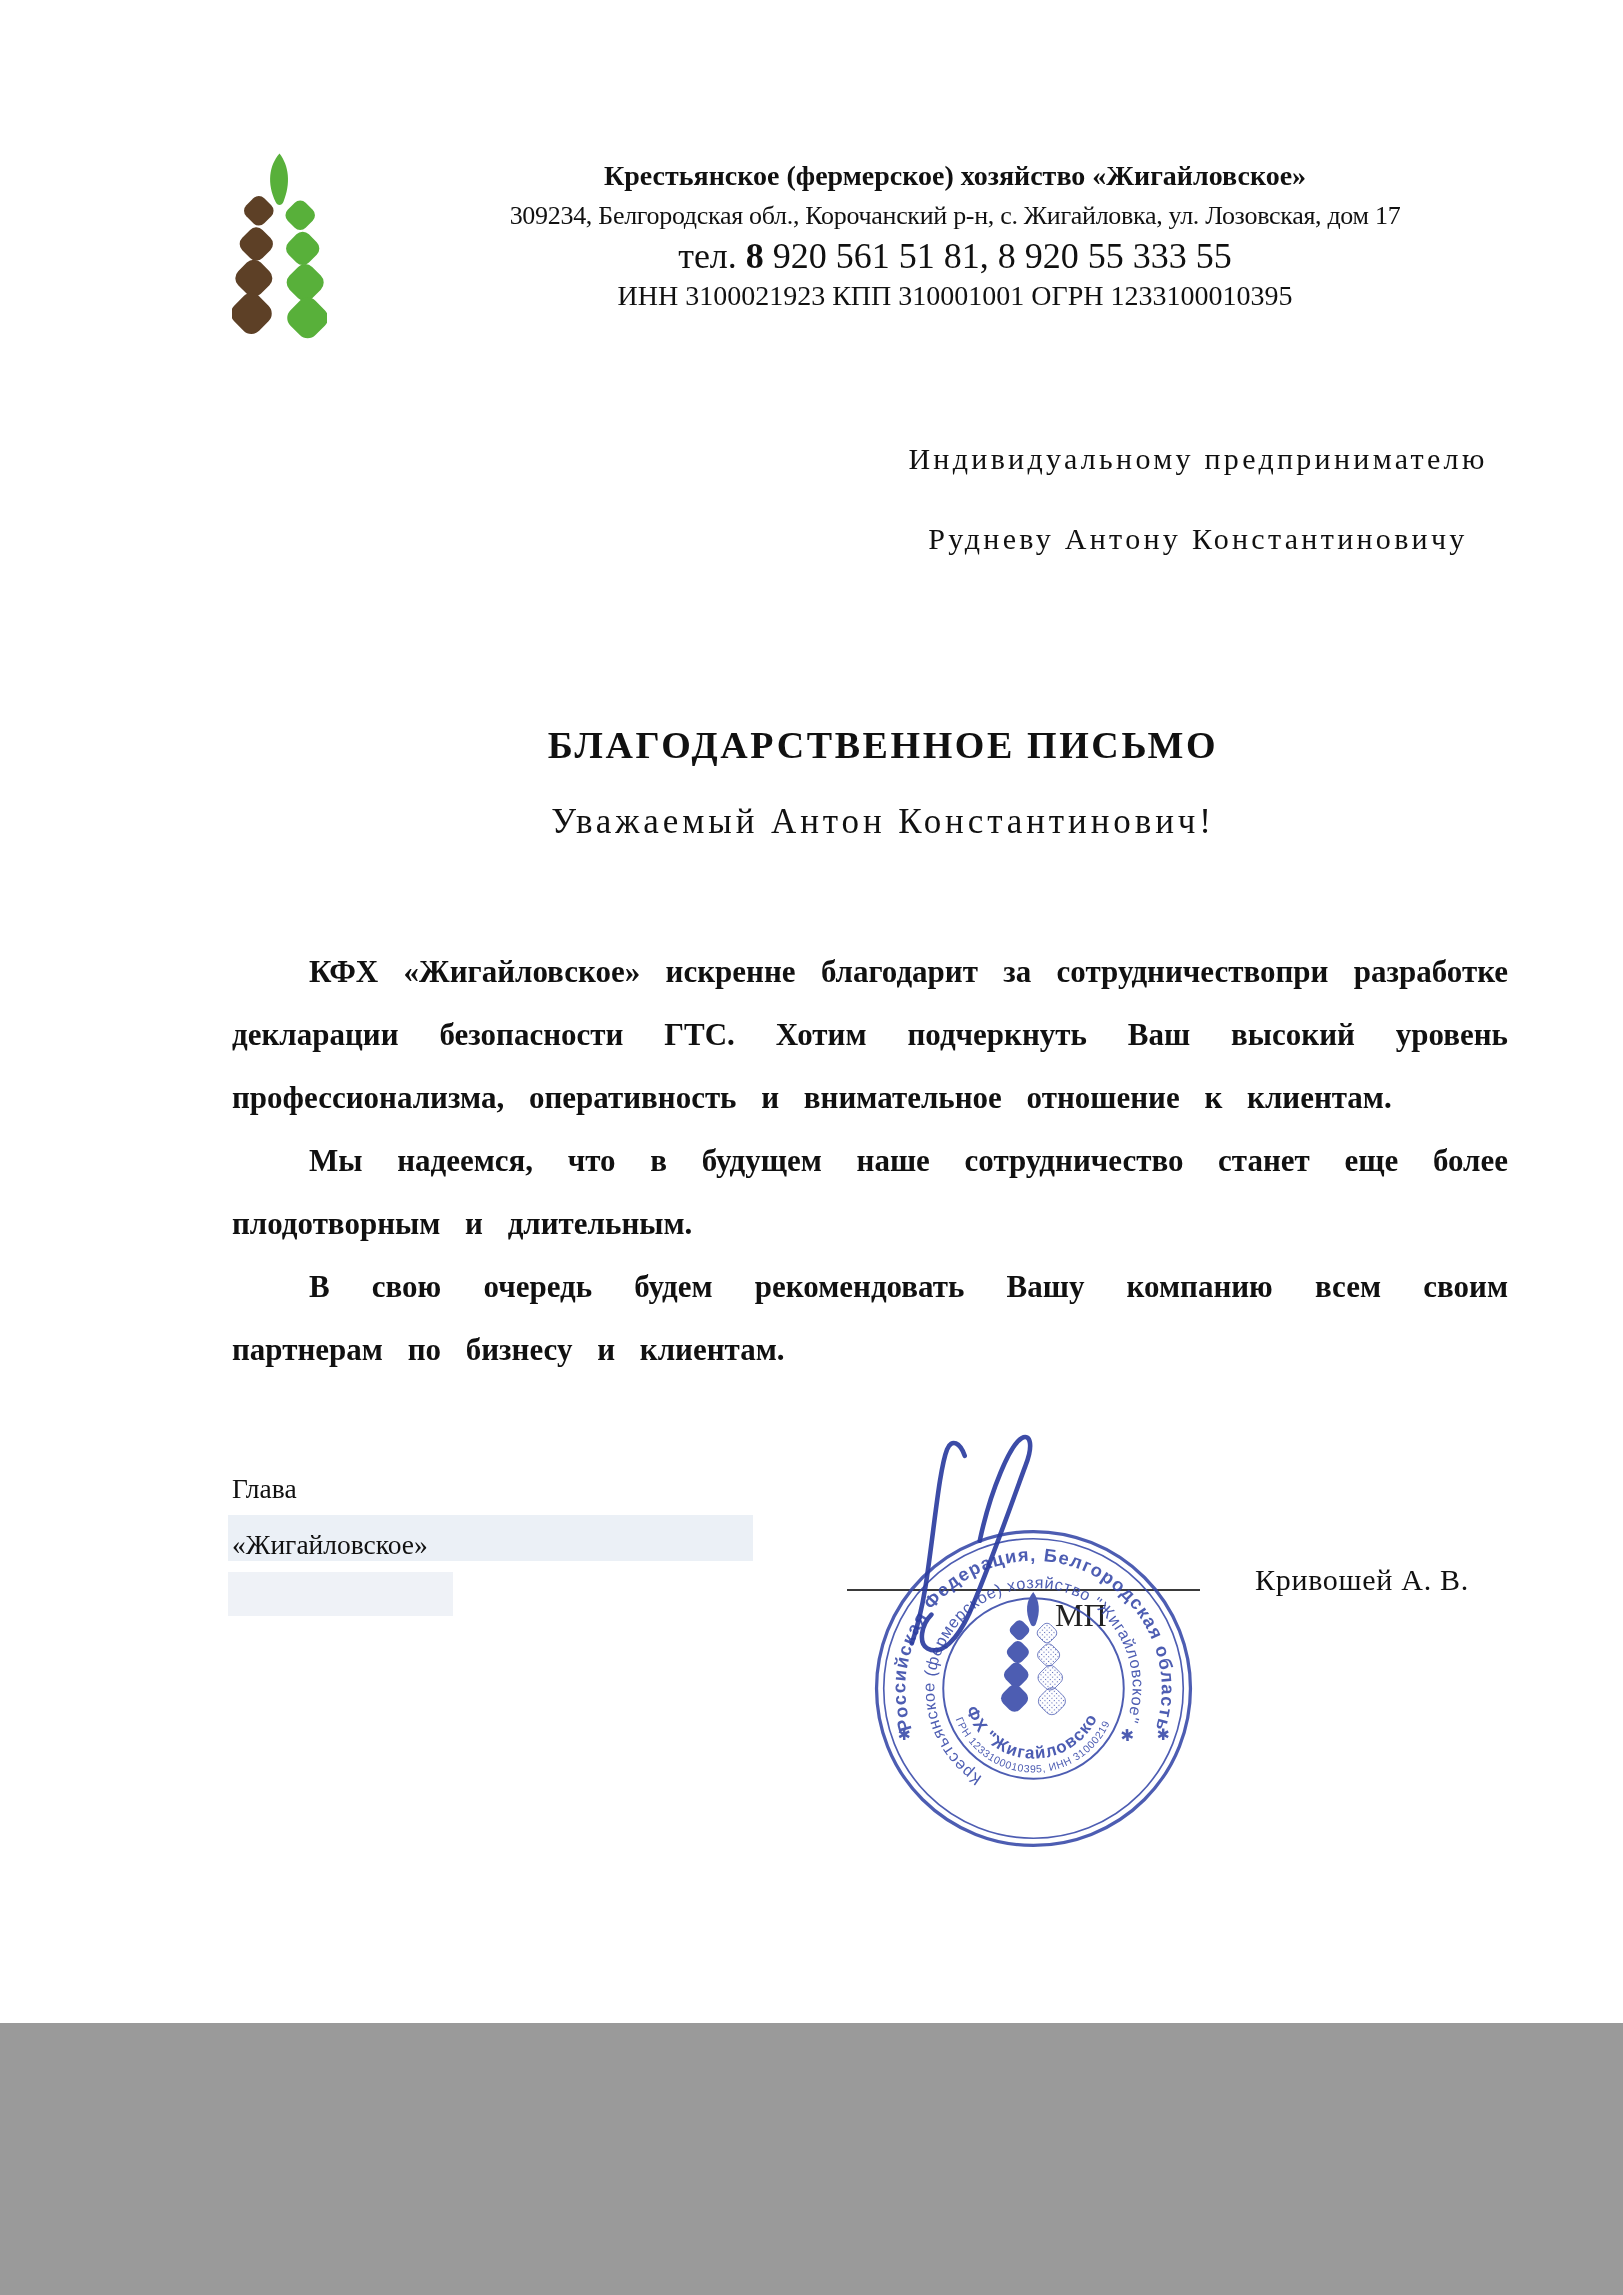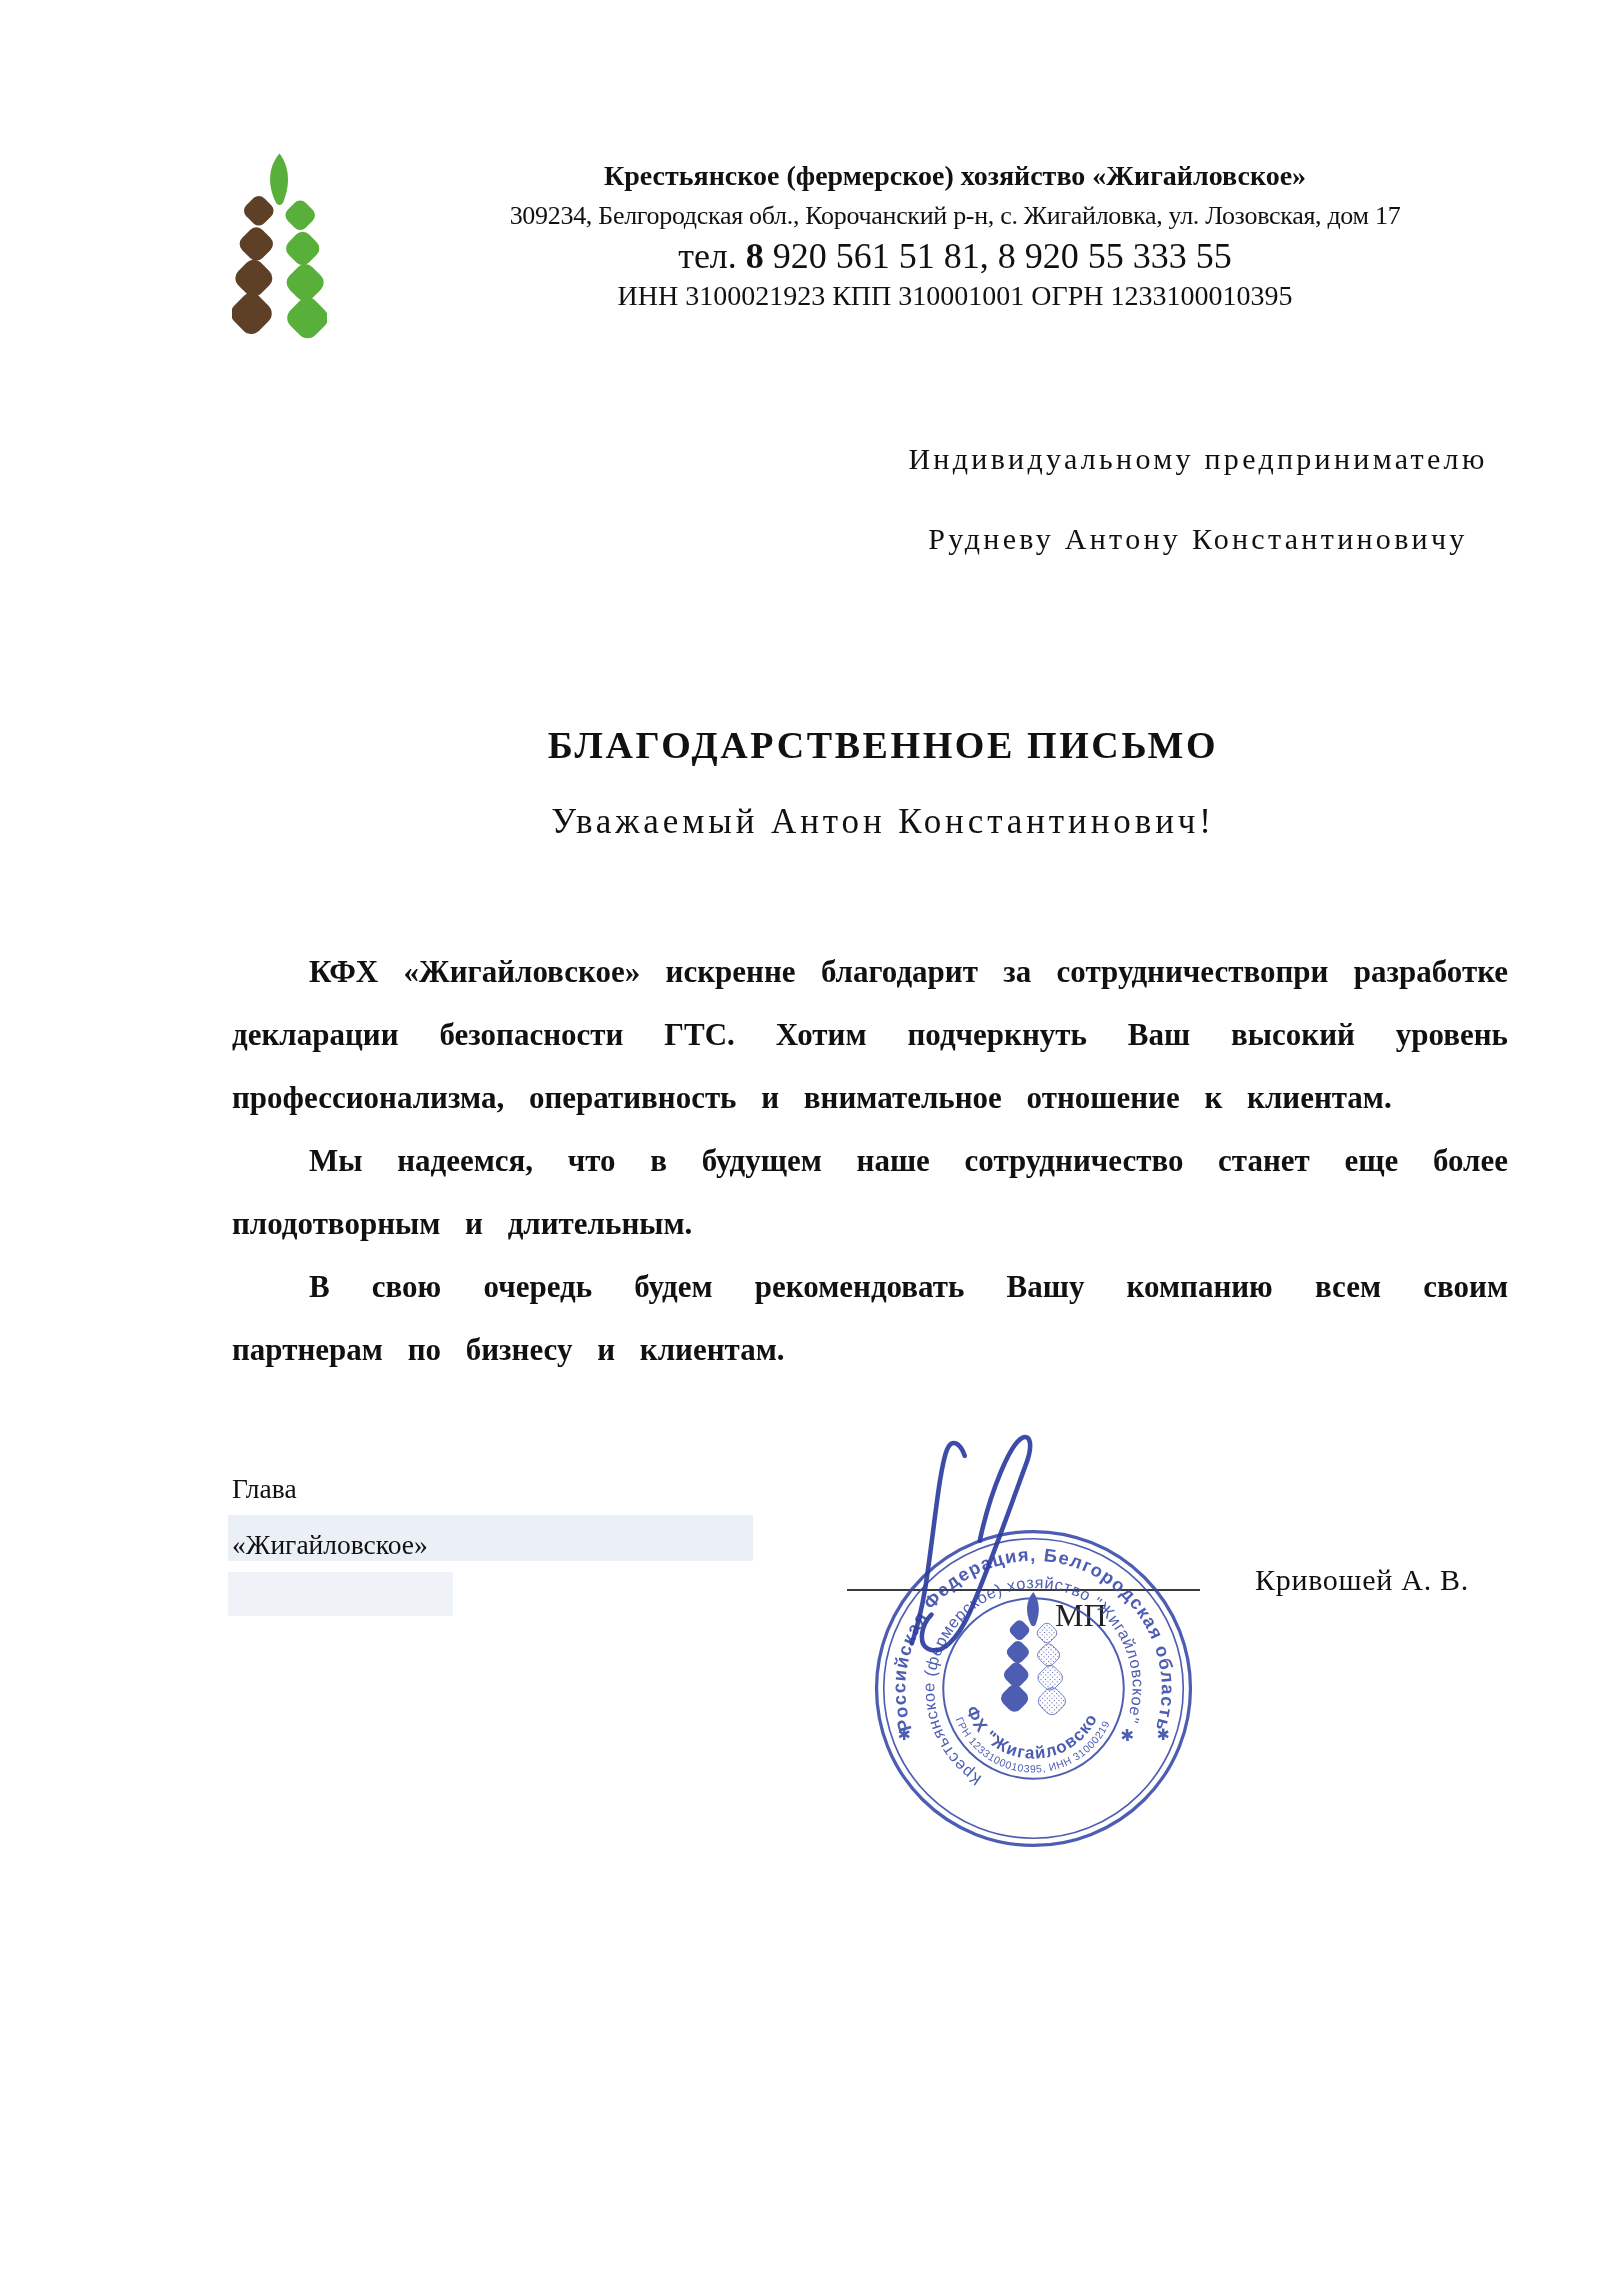--- a/index.html
+++ b/index.html
@@ -1,18 +1,18 @@
 <!DOCTYPE html>
 <html style="font-size:10.5px"><head>
 <meta charset="utf-8">
 <style>
   html,body { margin:0; padding:0; background:#9a9a9a; }
   .page {
     position:relative;
-    width:1623px; height:2295px;
+    width:1623px; height:2023px;
     margin:0 auto;
     background:#ffffff;
     font-family:"Liberation Serif","DejaVu Serif",serif;
     color:#111111;
     overflow:hidden;
   }
 
   
   .letterhead { position:absolute; left:232px; top:149px; right:116px; display:flex; }
   .logo-cell { width:171px; flex:0 0 171px; }

